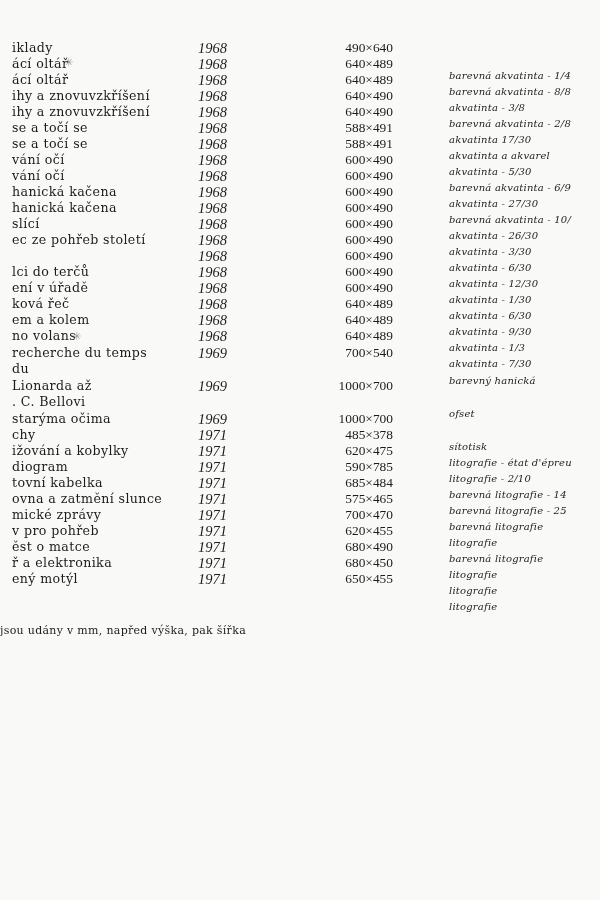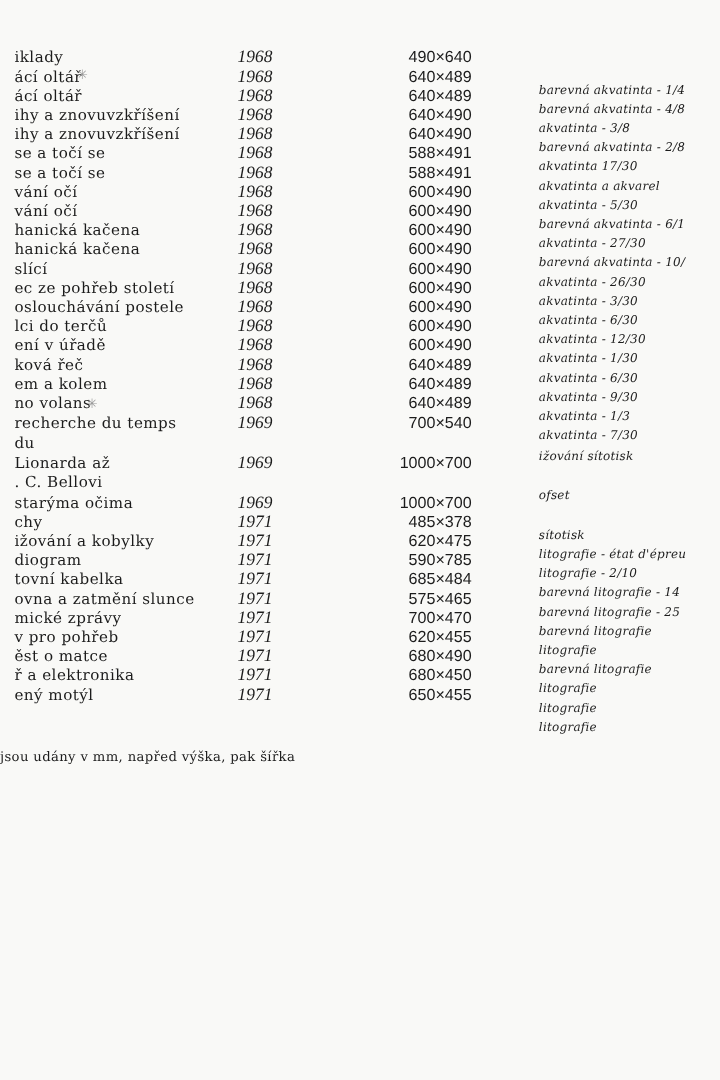--- a/index.html
+++ b/index.html
@@ -40,21 +40,21 @@
     .year {
       position: absolute;
       left: 186px;
       font-family: "Liberation Serif", serif;
       font-size: 14.5px;
       font-style: italic;
     }
     .size {
       position: absolute;
       right: 219px;
-      font-family: Liberation Sans, sans-serif;
+      font-family: Liberation Serif, serif;
       font-size: 13.4px;
       text-align: right;
     }
     .technique {
       position: absolute;
       left: 437px;
       font-family: "DejaVu Serif", serif;
       font-style: italic;
       font-size: 10px;
       letter-spacing: 0.2px;
@@ -84,21 +84,21 @@
   <div class="row" style="top:40px">
     <span class="title">iklady</span>
     <span class="year">1968</span>
     <span class="size">490×640</span>
     <span class="technique">barevná akvatinta - 1/4</span>
   </div>
   <div class="row" style="top:56px">
     <span class="title">ácí oltář</span>
     <span class="year">1968</span>
     <span class="size">640×489</span>
-    <span class="technique">barevná akvatinta - 4/8</span>
+    <span class="technique">barevná akvatinta - 8/8</span>
   </div>
   <span class="mark" style="left:64px;top:56px">✳</span>
   <div class="row" style="top:72px">
     <span class="title">ácí oltář</span>
     <span class="year">1968</span>
     <span class="size">640×489</span>
     <span class="technique">akvatinta - 3/8</span>
   </div>
   <div class="row" style="top:88px">
     <span class="title">ihy a znovuvzkříšení</span>
@@ -121,21 +121,21 @@
   <div class="row" style="top:136px">
     <span class="title"> se a točí se</span>
     <span class="year">1968</span>
     <span class="size">588×491</span>
     <span class="technique">akvatinta - 5/30</span>
   </div>
   <div class="row" style="top:152px">
     <span class="title">vání očí</span>
     <span class="year">1968</span>
     <span class="size">600×490</span>
-    <span class="technique">barevná akvatinta - 6/1</span>
+    <span class="technique">barevná akvatinta - 6/9</span>
   </div>
   <div class="row" style="top:168px">
     <span class="title">vání očí</span>
     <span class="year">1968</span>
     <span class="size">600×490</span>
     <span class="technique">akvatinta - 27/30</span>
   </div>
   <div class="row" style="top:184px">
     <span class="title">hanická kačena</span>
     <span class="year">1968</span>
@@ -154,21 +154,20 @@
     <span class="size">600×490</span>
     <span class="technique">akvatinta - 3/30</span>
   </div>
   <div class="row" style="top:232px">
     <span class="title">ec ze pohřeb století</span>
     <span class="year">1968</span>
     <span class="size">600×490</span>
     <span class="technique">akvatinta - 6/30</span>
   </div>
   <div class="row" style="top:248px">
-    <span class="title">oslouchávání postele</span>
     <span class="year">1968</span>
     <span class="size">600×490</span>
     <span class="technique">akvatinta - 12/30</span>
   </div>
   <div class="row" style="top:264px">
     <span class="title">lci do terčů</span>
     <span class="year">1968</span>
     <span class="size">600×490</span>
     <span class="technique">akvatinta - 1/30</span>
   </div>
@@ -194,21 +193,21 @@
     <span class="title">no volans</span>
     <span class="year">1968</span>
     <span class="size">640×489</span>
     <span class="technique">akvatinta - 7/30</span>
   </div>
   <span class="mark" style="left:72px;top:330px">✳</span>
   <div class="row" style="top:345px">
     <span class="title">recherche du temps</span>
     <span class="year">1969</span>
     <span class="size">700×540</span>
-    <span class="technique">ižování sítotisk</span>
+    <span class="technique">barevný hanická</span>
   </div>
   <div class="row" style="top:361px">
     <span class="title">du</span>
   </div>
   <div class="row" style="top:378px">
     <span class="title">Lionarda až</span>
     <span class="year">1969</span>
     <span class="size">1000×700</span>
     <span class="technique">ofset</span>
   </div>

